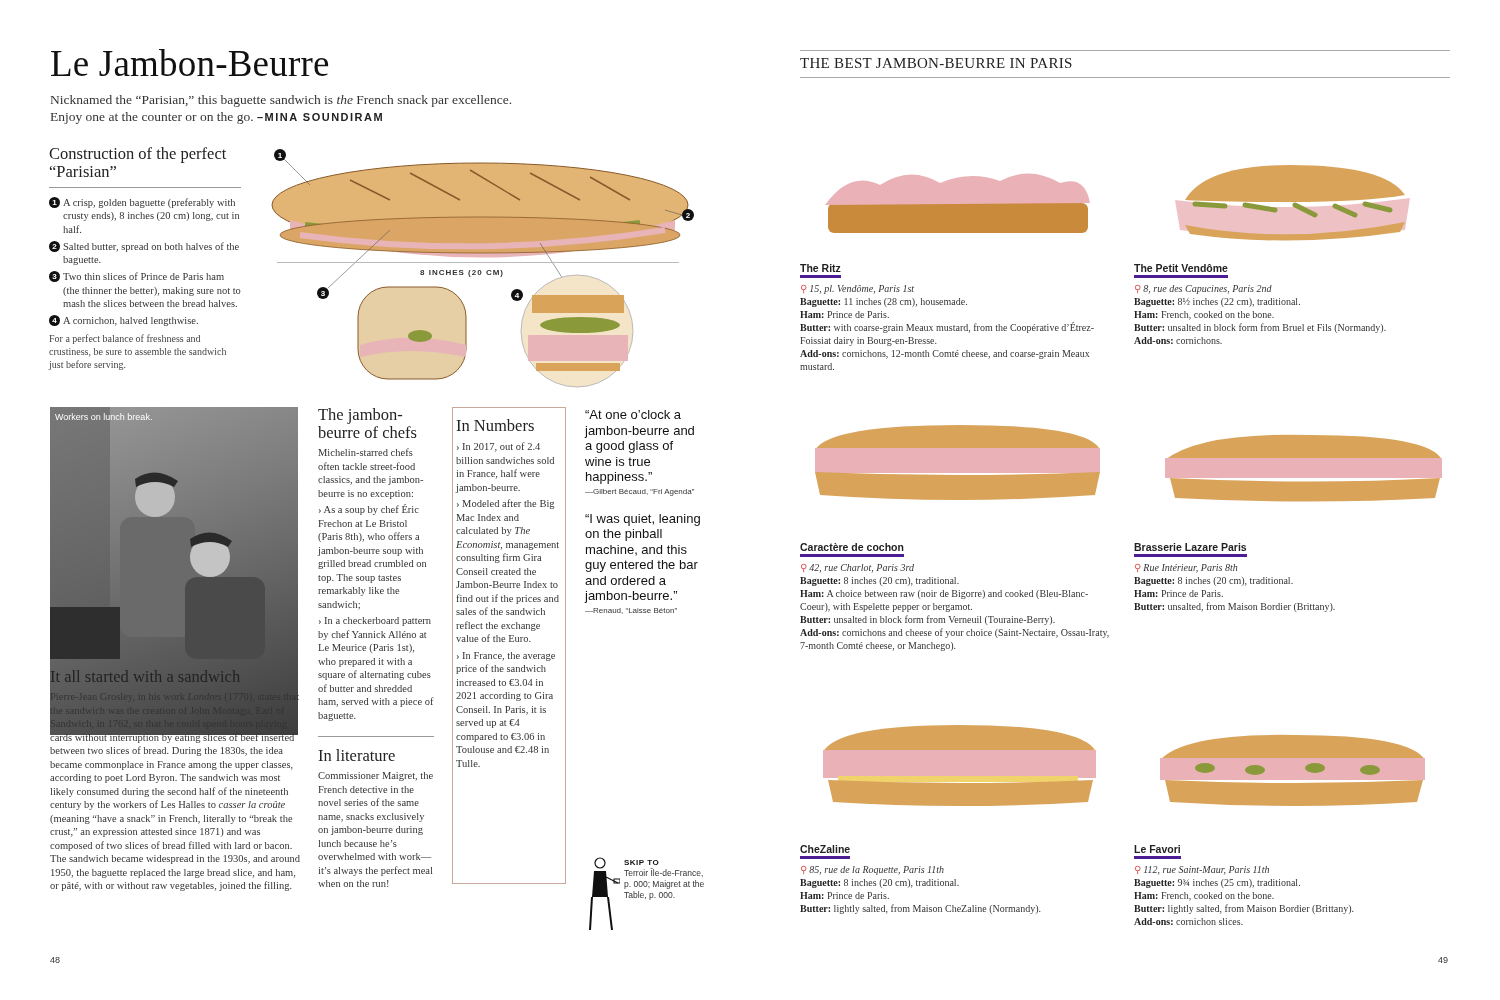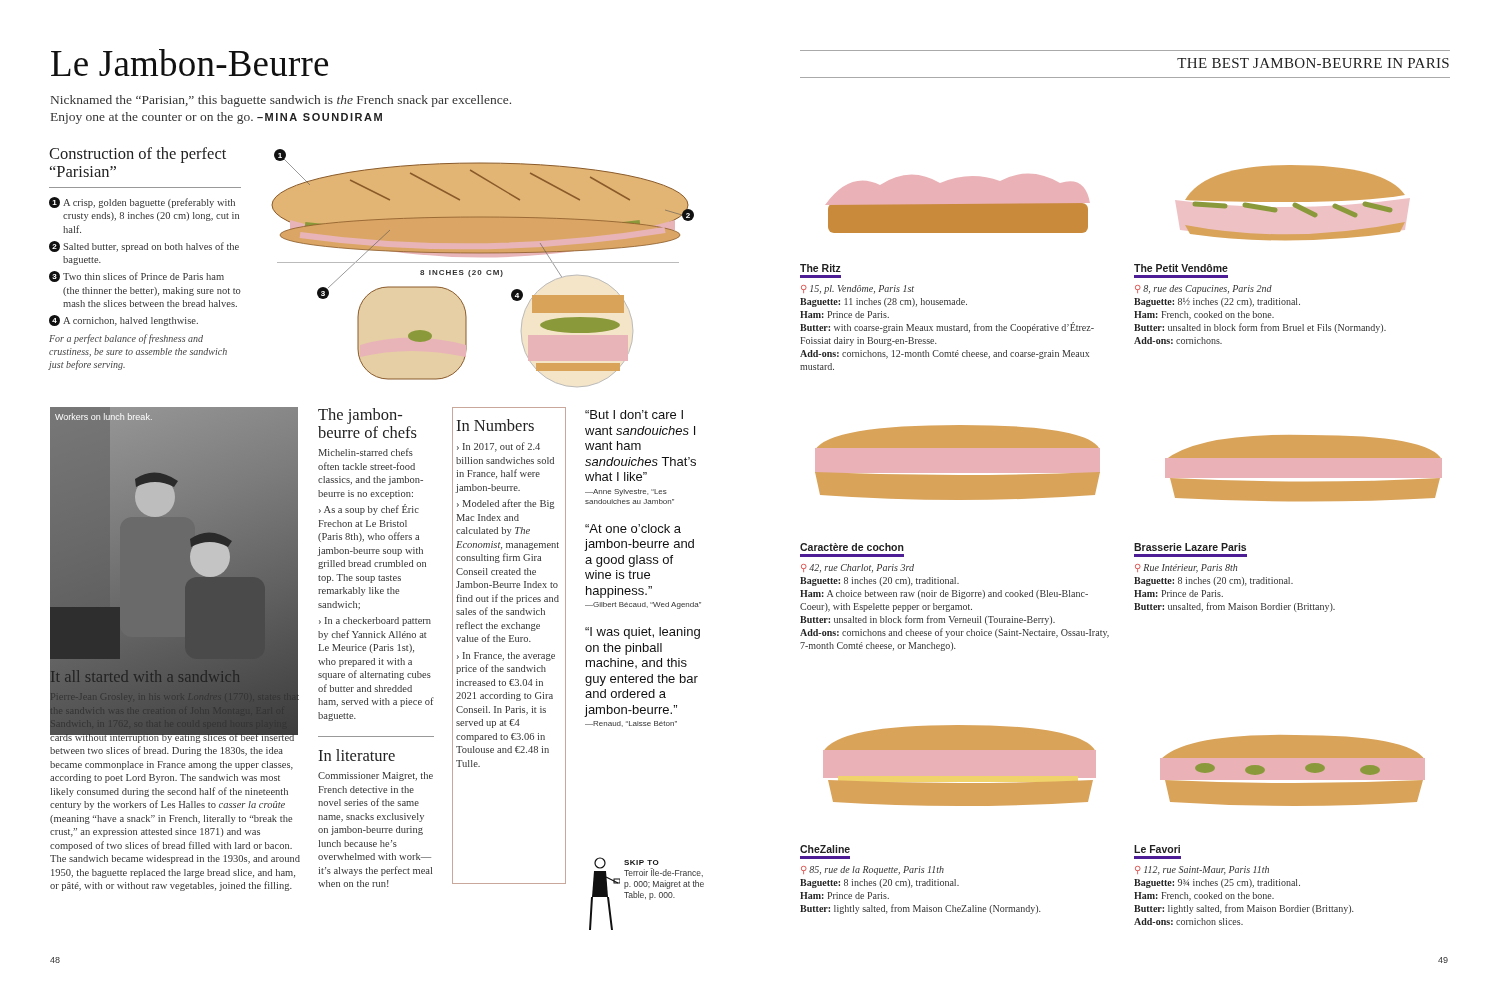--- a/index.html
+++ b/index.html
@@ -10,21 +10,21 @@
   
   .title { left: 50px; top: 42px; font-family: "Liberation Serif", serif; font-size: 37px; color: #111; font-weight: normal; letter-spacing: 0.2px; }
   .intro { left: 50px; top: 92px; width: 470px; font-size: 13.5px; line-height: 16.5px; color: #333; }
   .intro .byline { font-family: "Liberation Sans", sans-serif; font-size: 11px; font-weight: bold; letter-spacing: 1.5px; color: #222; }
 
   .constr { left: 49px; top: 145px; width: 192px; }
   .constr h2 { font-size: 16.5px; line-height: 18px; font-weight: normal; color: #222; padding-bottom: 6px; border-bottom: 1px solid #999; margin-bottom: 8px; }
   .constr ol { list-style: none; }
   .constr li { font-size: 10.5px; line-height: 13.3px; margin-bottom: 4px; color: #333; display: flex; gap: 3px; }
   .num { display: inline-block; min-width: 11px; width: 11px; height: 11px; border-radius: 50%; background: #111; color: #fff; font-family: "Liberation Sans", sans-serif; font-size: 8px; font-weight: bold; text-align: center; line-height: 11px; margin-top: 1px; }
-  .constr .tip { font-style: italic; font-size: 10px; line-height: 13px; color: #444; }
+  .constr .tip { font-size: 10px; line-height: 13px; color: #444; }
 
   
   .illus { left: 270px; top: 145px; width: 440px; height: 250px; }
   .dimline { left: 277px; top: 262px; width: 402px; border-top: 1px solid #bbb; }
   .dimlabel { left: 420px; top: 268px; font-family: "Liberation Sans", sans-serif; font-size: 8px; font-weight: bold; letter-spacing: 1px; color: #333; }
 
   
   .photo { left: 50px; top: 407px; width: 248px; height: 328px; background: linear-gradient(160deg, #9a9a9a 0%, #7c7c7c 35%, #5a5a5a 70%, #3c3c3c 100%); overflow: hidden; }
   .photo .caption { position: absolute; left: 5px; top: 5px; font-family: "Liberation Sans", sans-serif; font-size: 9px; color: #fff; }
 
@@ -48,21 +48,21 @@
   .quote .src { font-family: "Liberation Sans", sans-serif; font-size: 8px; line-height: 10px; color: #333; margin-top: 2px; }
 
   .skip { left: 584px; top: 855px; width: 125px; height: 80px; }
   .skip .txt { position: absolute; left: 40px; top: 2px; font-family: "Liberation Sans", sans-serif; font-size: 8.5px; line-height: 11px; color: #333; }
   .skip .txt b { display: block; font-size: 8px; letter-spacing: 0.5px; color: #111; }
 
   .pagenum { font-family: "Liberation Sans", sans-serif; font-size: 9px; color: #333; top: 955px; }
 
   
   .rh-top { left: 800px; top: 50px; width: 650px; border-top: 1px solid #aaa; }
-  .rh-title { left: 800px; top: 55px; width: 650px; text-align: right; font-size: 15px; color: #222; letter-spacing: 0.3px; }
+  .rh-title { left: 800px; top: 55px; width: 650px; text-align: left; font-size: 15px; color: #222; letter-spacing: 0.3px; }
   .rh-bot { left: 800px; top: 77px; width: 650px; border-top: 1px solid #aaa; }
 
   .spot { position: absolute; width: 310px; }
   .spot .name { display: inline-block; font-family: "Liberation Sans", sans-serif; font-size: 10.5px; font-weight: bold; color: #222; border-bottom: 3px solid #4c1d95; padding-bottom: 1px; margin-bottom: 4px; }
   .spot .addr { font-size: 10px; font-style: italic; color: #333; line-height: 13px; }
   .spot .addr .pin { color: #d9534f; font-style: normal; font-size: 10px; margin-right: 2px; }
   .spot .line { font-size: 10px; line-height: 13px; color: #333; }
   .spot .line b { color: #222; }
 
   .sandwich { position: absolute; }
@@ -171,26 +171,22 @@
 
 <section class="abs numbers">
   <h2>In Numbers</h2>
   <p>› In 2017, out of 2.4 billion sandwiches sold in France, half were jambon-beurre.</p>
   <p><span>› Modeled after the Big Mac Index and calculated by </span><i>The Economist</i><span>, management consulting firm Gira Conseil created the Jambon-Beurre Index to find out if the prices and sales of the sandwich reflect the exchange value of the Euro.</span></p>
   <p>› In France, the average price of the sandwich increased to €3.04 in 2021 according to Gira Conseil. In Paris, it is served up at €4 compared to €3.06 in Toulouse and €2.48 in Tulle.</p>
 </section>
 
 <section class="abs quotes">
   <div class="quote">
-    <div class="q"><span>“But I don’t care I want </span><i>sandouiches</i><span> I want ham </span><i>sandouiches</i><span> That’s what I like”</span></div>
-    <div class="src">—Anne Sylvestre, “Les sandouiches au Jambon”</div>
-  </div>
-  <div class="quote">
     <div class="q">“At one o’clock a jambon-beurre and a good glass of wine is true happiness.”</div>
-    <div class="src">—Gilbert Bécaud, “Wed Agenda”</div>
+    <div class="src">—Gilbert Bécaud, “Fri Agenda”</div>
   </div>
   <div class="quote">
     <div class="q">“I was quiet, leaning on the pinball machine, and this guy entered the bar and ordered a jambon-beurre.”</div>
     <div class="src">—Renaud, “Laisse Béton”</div>
   </div>
 </section>
 
 <div class="abs skip">
   <svg width="36" height="80" viewBox="0 0 36 80">
     <circle cx="16" cy="8" r="5" fill="none" stroke="#111" stroke-width="1.2"></circle>

